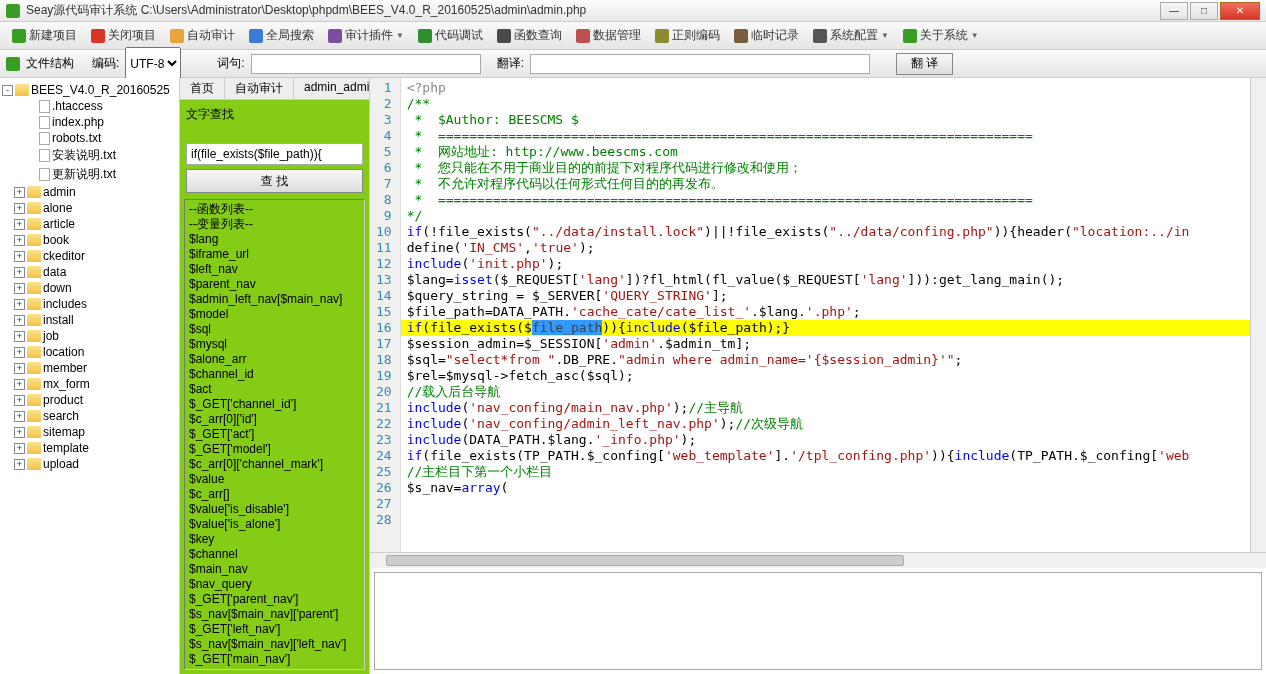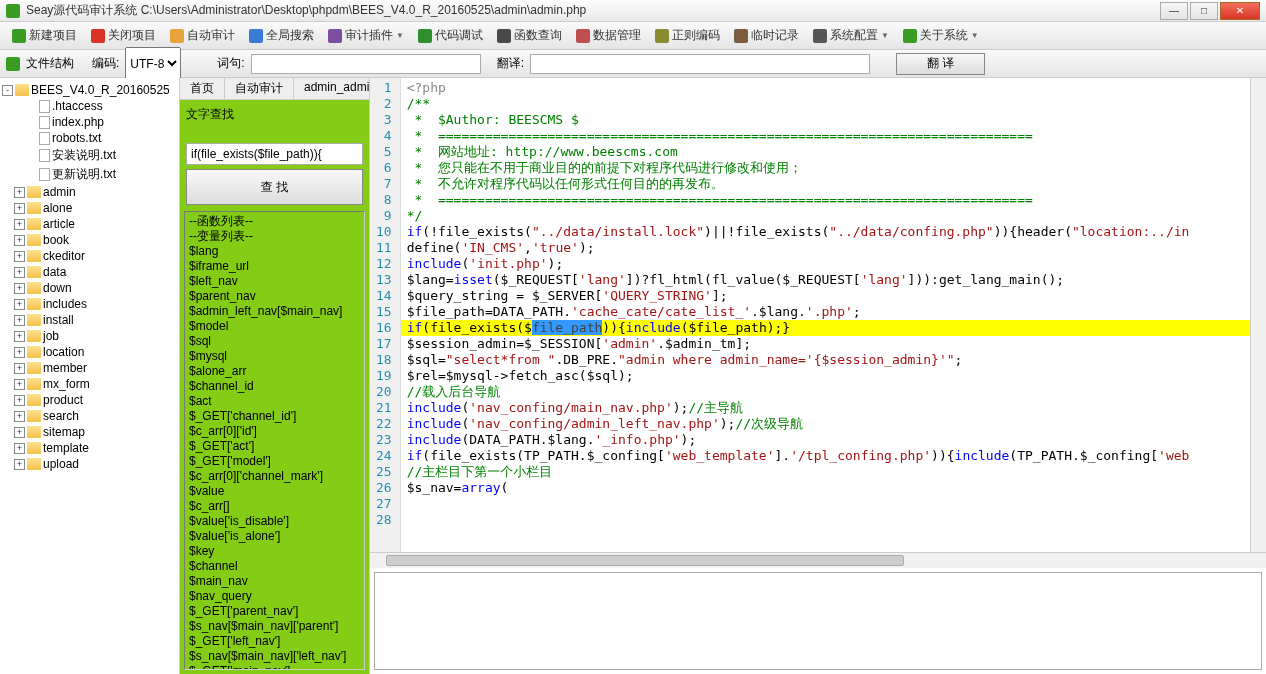--- a/index.html
+++ b/index.html
@@ -10,35 +10,35 @@
 .win-btns { display: flex; gap: 2px; }
 .win-btn { width: 28px; height: 18px; border: 1px solid #aaa; background: linear-gradient(#f7f7f7,#e3e3e3); display:flex;align-items:center;justify-content:center; font-size:10px; color:#333;}
 .win-btn.close { background: linear-gradient(#f16f5c,#d83526); color:#fff; border-color:#a62; width:40px;}
 .toolbar { height: 28px; background: linear-gradient(#fafafa,#e5e5e5); border-bottom: 1px solid #ccc; display: flex; align-items: center; padding: 0 6px; gap: 2px; }
 .tb-btn { display: flex; align-items: center; gap: 3px; padding: 2px 6px; color: #333; cursor: pointer; white-space: nowrap; }
 .tb-ico { width: 14px; height: 14px; display:inline-block; border-radius:2px;}
 .dropdown-arrow { font-size: 8px; color: #666; }
 .second-bar { height: 28px; background: linear-gradient(#fafafa,#e5e5e5); border-bottom: 1px solid #ccc; display: flex; align-items: center; padding: 0 6px; gap: 6px; }
 .enc-select { height: 33px; font-size: 12px; }
 .second-bar input[type=text] { height: 20px; border: 1px solid #aaa; padding: 0 4px; font-size:12px; }
-.trans-btn { height: 22px; padding: 0 30px; border: 1px solid #888; background: linear-gradient(#f8f8f8,#ddd); cursor: pointer; font-size:12px;}
+.trans-btn { height: 22px; padding: 0 14px; border: 1px solid #888; background: linear-gradient(#f8f8f8,#ddd); cursor: pointer; font-size:12px;}
 .main { display: flex; height: calc(674px - 22px - 28px - 28px); }
 .file-tree { width: 180px; background: #fff; border-right: 1px solid #ccc; overflow: auto; font-size: 12px; padding: 4px 2px; }
 .ft-node { display: flex; align-items: center; gap: 2px; padding: 1px 0; white-space: nowrap; cursor: pointer; }
 .ft-exp { width: 11px; height: 11px; border: 1px solid #888; font-size: 9px; line-height: 9px; text-align: center; color: #333; }
 .ft-exp.blank { border: none; }
 .ft-ico { width: 14px; height: 12px; display:inline-block;}
 .ft-folder { background: linear-gradient(#fce28c,#f3c14a); border-radius:1px; }
 .ft-file { background: #fff; border:1px solid #aaa; width:11px; height:13px; position:relative;}
 .middle-pane { width: 190px; background: #84cc16; border-right: 1px solid #ccc; display: flex; flex-direction: column; }
 .tab { padding: 2px 10px; border-right: 1px solid #ccc; background: #eee; font-size: 12px; cursor: pointer; white-space:nowrap; }
 .search-box { padding: 6px; }
 .search-label { margin-bottom: 20px; }
 .search-input { width: 100%; height: 22px; border: 1px solid #aaa; padding: 0 4px; font-size: 12px; margin-bottom: 4px;}
-.search-btn { width: 100%; height: 36px; border: 1px solid #888; background: linear-gradient(#f8f8f8,#ddd); cursor:pointer; font-size:12px;}
+.search-btn { width: 100%; height: 24px; border: 1px solid #888; background: linear-gradient(#f8f8f8,#ddd); cursor:pointer; font-size:12px;}
 .func-list { flex: 1; border: 1px inset #ccc; margin: 0 4px 4px 4px; overflow-y: scroll; overflow-x: hidden; padding: 2px; font-family: Tahoma, sans-serif; }
 .func-item { white-space: nowrap; padding: 0 2px; font-size: 12px; line-height: 15px; }
 .code-pane { flex: 1; display: flex; flex-direction: column; background: #fff; overflow:hidden;}
 .code-tabs { display: flex; background: #f2f2f2; border-bottom: 1px solid #ccc; height: 22px; overflow:hidden;}
 .code-area { flex: 1; overflow: auto; font-family: Consolas, monospace; font-size: 13px; display: flex; position:relative;}
 .gutter { background: #f0f0f0; color: #2b91af; text-align: right; padding: 2px 8px 2px 6px; border-right: 1px solid #ddd; user-select:none; line-height:16px;}
 .code-lines { padding: 2px 0; line-height: 16px; white-space: pre; flex:1;}
 .code-line { padding: 0 6px; }
 .hl { background: #ffff00; }
 .sel { background: #3399ff; color: #404040; }

